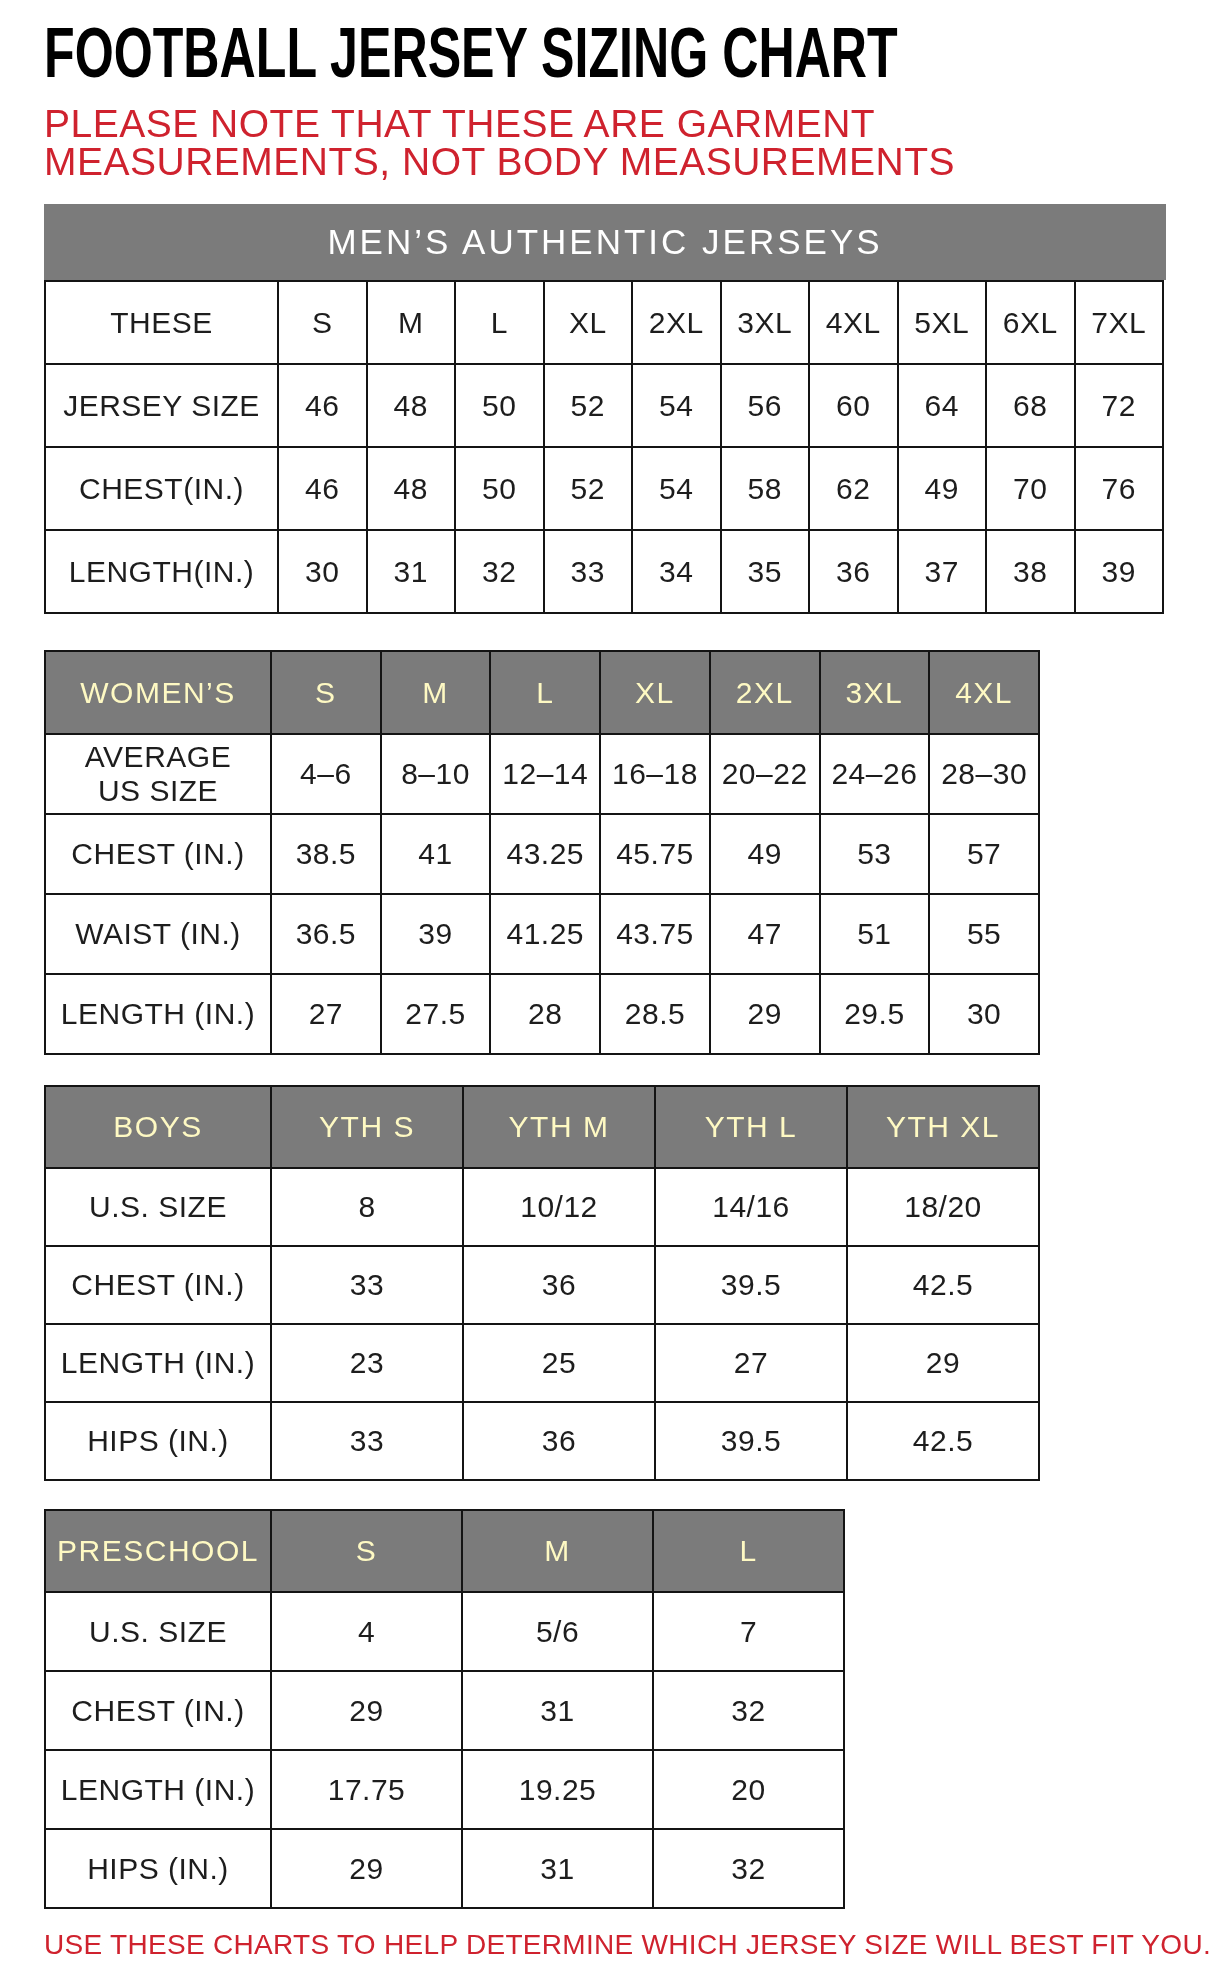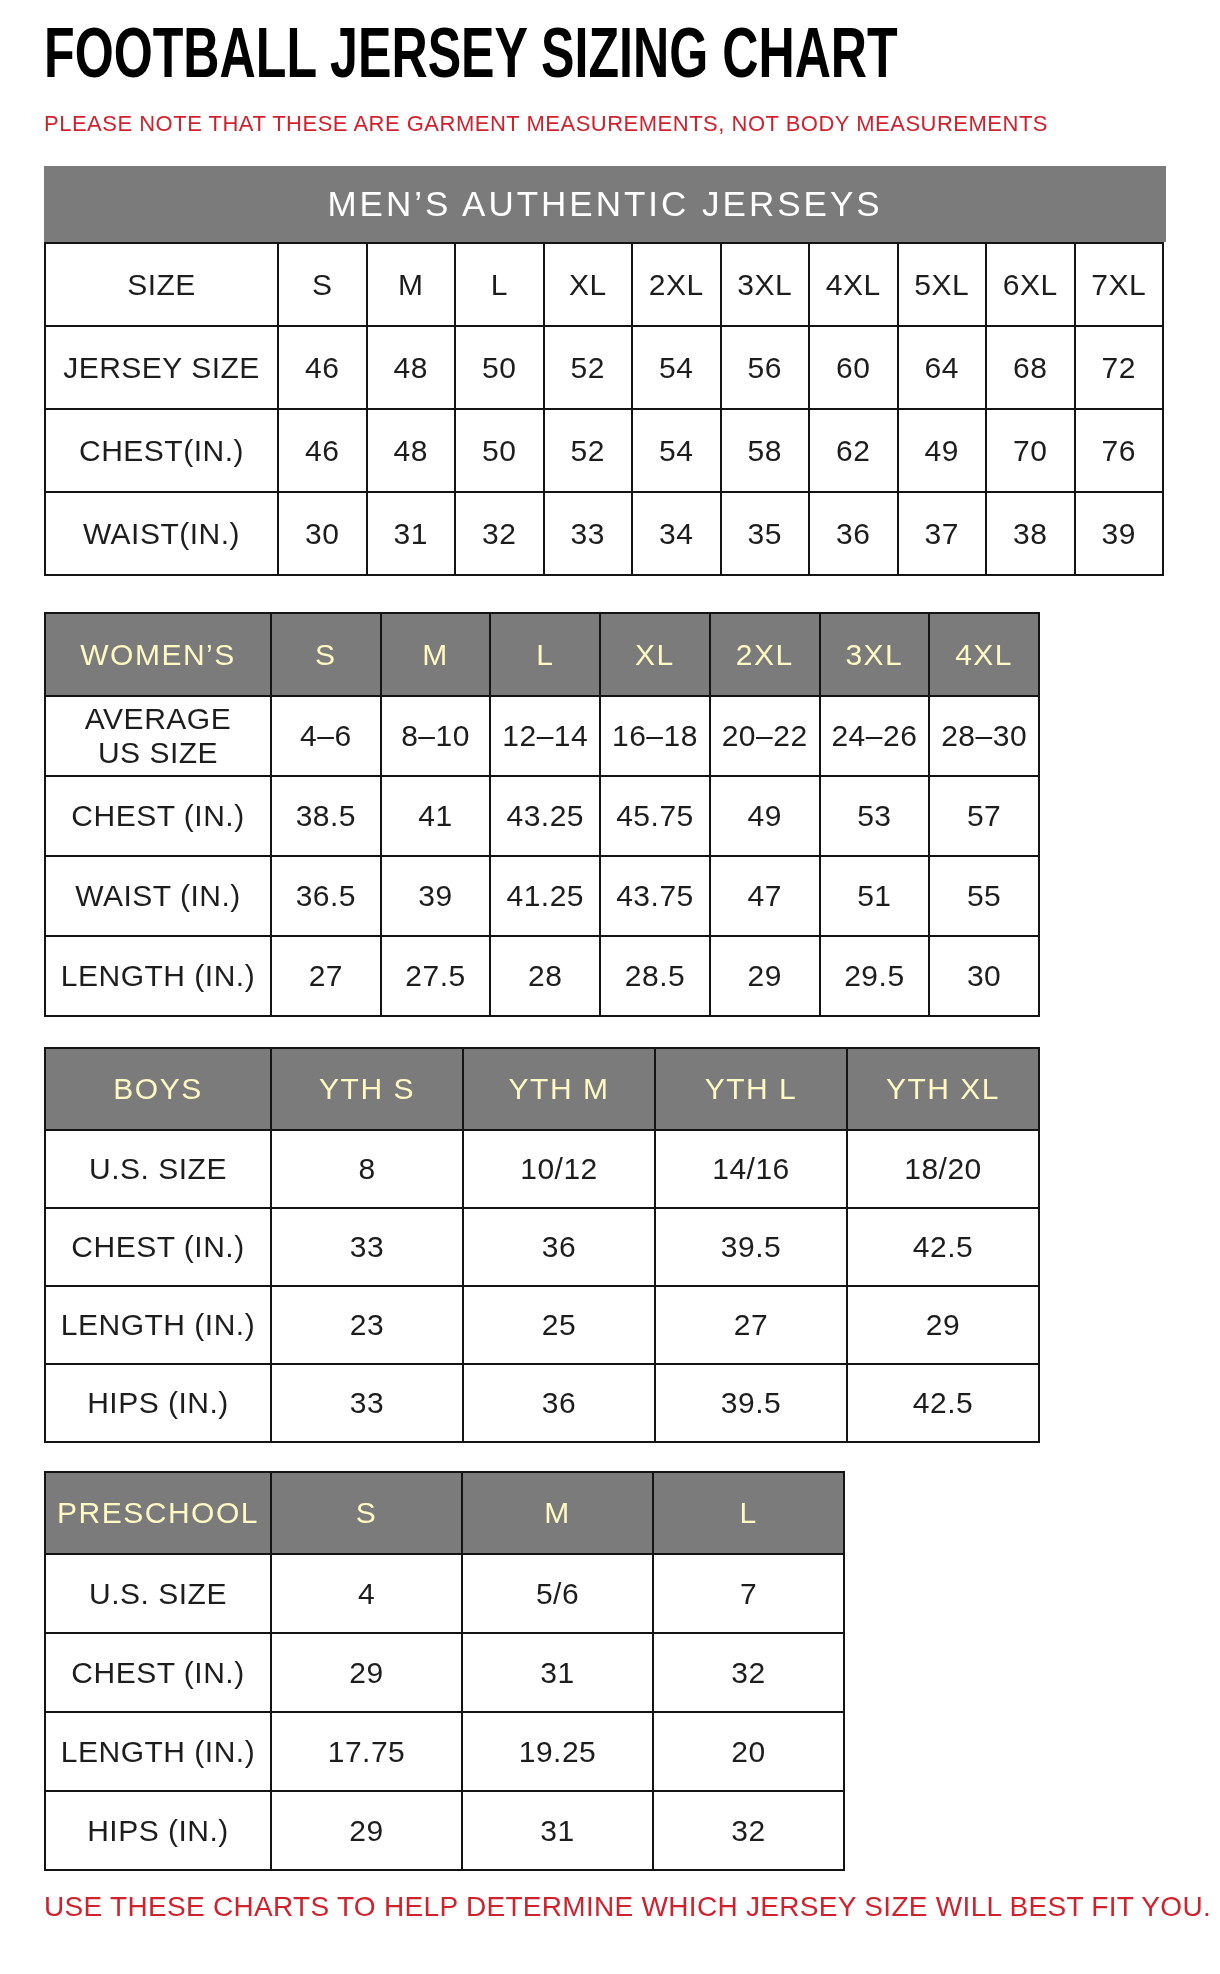--- a/index.html
+++ b/index.html
@@ -18,21 +18,21 @@
   .page{padding:20px 16px 0 44px;}
 
   .title{
     margin:0 0 19px 0;
     font-size:57px;font-weight:700;color:#000;
     line-height:66px;letter-spacing:0px;white-space:nowrap;
     transform:scale(0.88,1.22);transform-origin:left center;
   }
   .note{
     margin:0 0 23px 0;width:1080px;
-    color:var(--red);font-size:22px;line-height:38px;letter-spacing:.5px;
+    color:var(--red);font-size:39px;line-height:38px;letter-spacing:.5px;
   }
 
   .banner{
     width:1122px;height:76px;background:var(--gray);
     color:#fff;font-size:35px;letter-spacing:3px;
     display:flex;align-items:center;justify-content:center;
   }
 
   table.tbl{border-collapse:collapse;table-layout:fixed;background:#fff;}
   .tbl td,.tbl th{
@@ -80,21 +80,21 @@
 
   <h1 class="title">FOOTBALL JERSEY SIZING CHART</h1>
 
   <p class="note">PLEASE NOTE THAT THESE ARE GARMENT MEASUREMENTS, NOT BODY MEASUREMENTS</p>
 
   <section class="table-block mens-block">
     <div class="banner">MEN’S AUTHENTIC JERSEYS</div>
     <table class="tbl mens">
       <tbody>
           <tr>
-            <td class="label">SIZE</td>
+            <td class="label">THESE</td>
             <td>S</td>
             <td>M</td>
             <td>L</td>
             <td>XL</td>
             <td>2XL</td>
             <td>3XL</td>
             <td>4XL</td>
             <td>5XL</td>
             <td>6XL</td>
             <td>7XL</td>
@@ -119,21 +119,21 @@
             <td>50</td>
             <td>52</td>
             <td>54</td>
             <td>58</td>
             <td>62</td>
             <td>49</td>
             <td>70</td>
             <td>76</td>
           </tr>
           <tr>
-            <td class="label">WAIST(IN.)</td>
+            <td class="label">LENGTH(IN.)</td>
             <td>30</td>
             <td>31</td>
             <td>32</td>
             <td>33</td>
             <td>34</td>
             <td>35</td>
             <td>36</td>
             <td>37</td>
             <td>38</td>
             <td>39</td>

